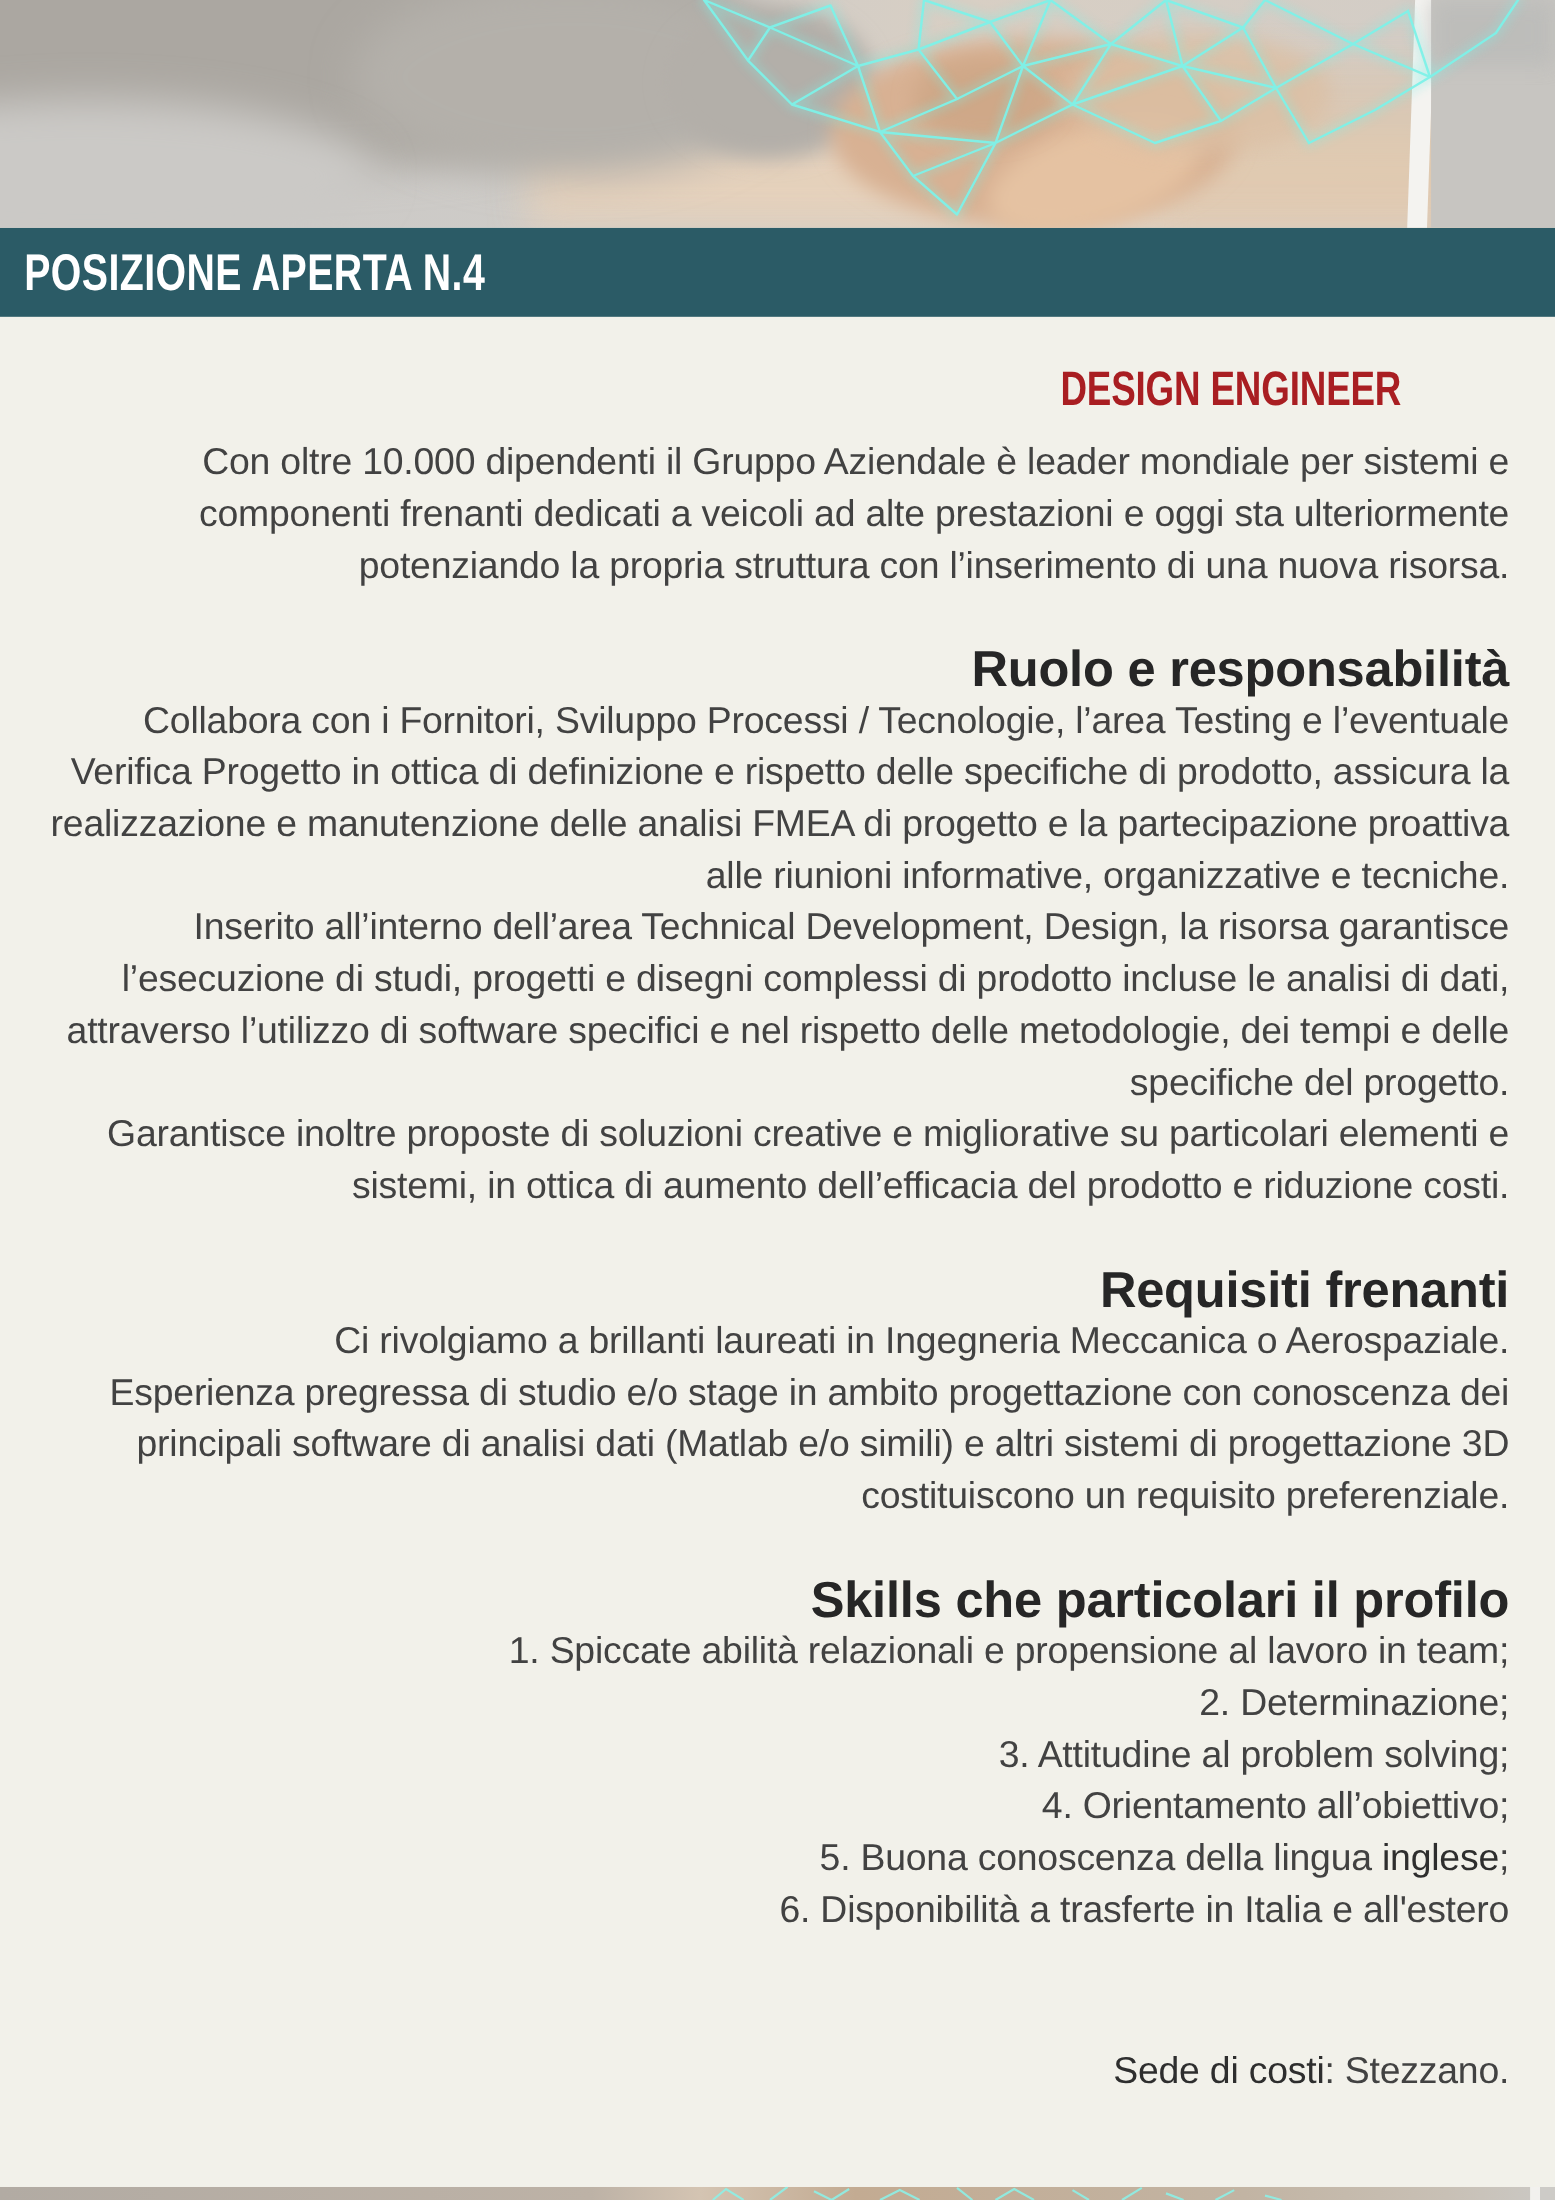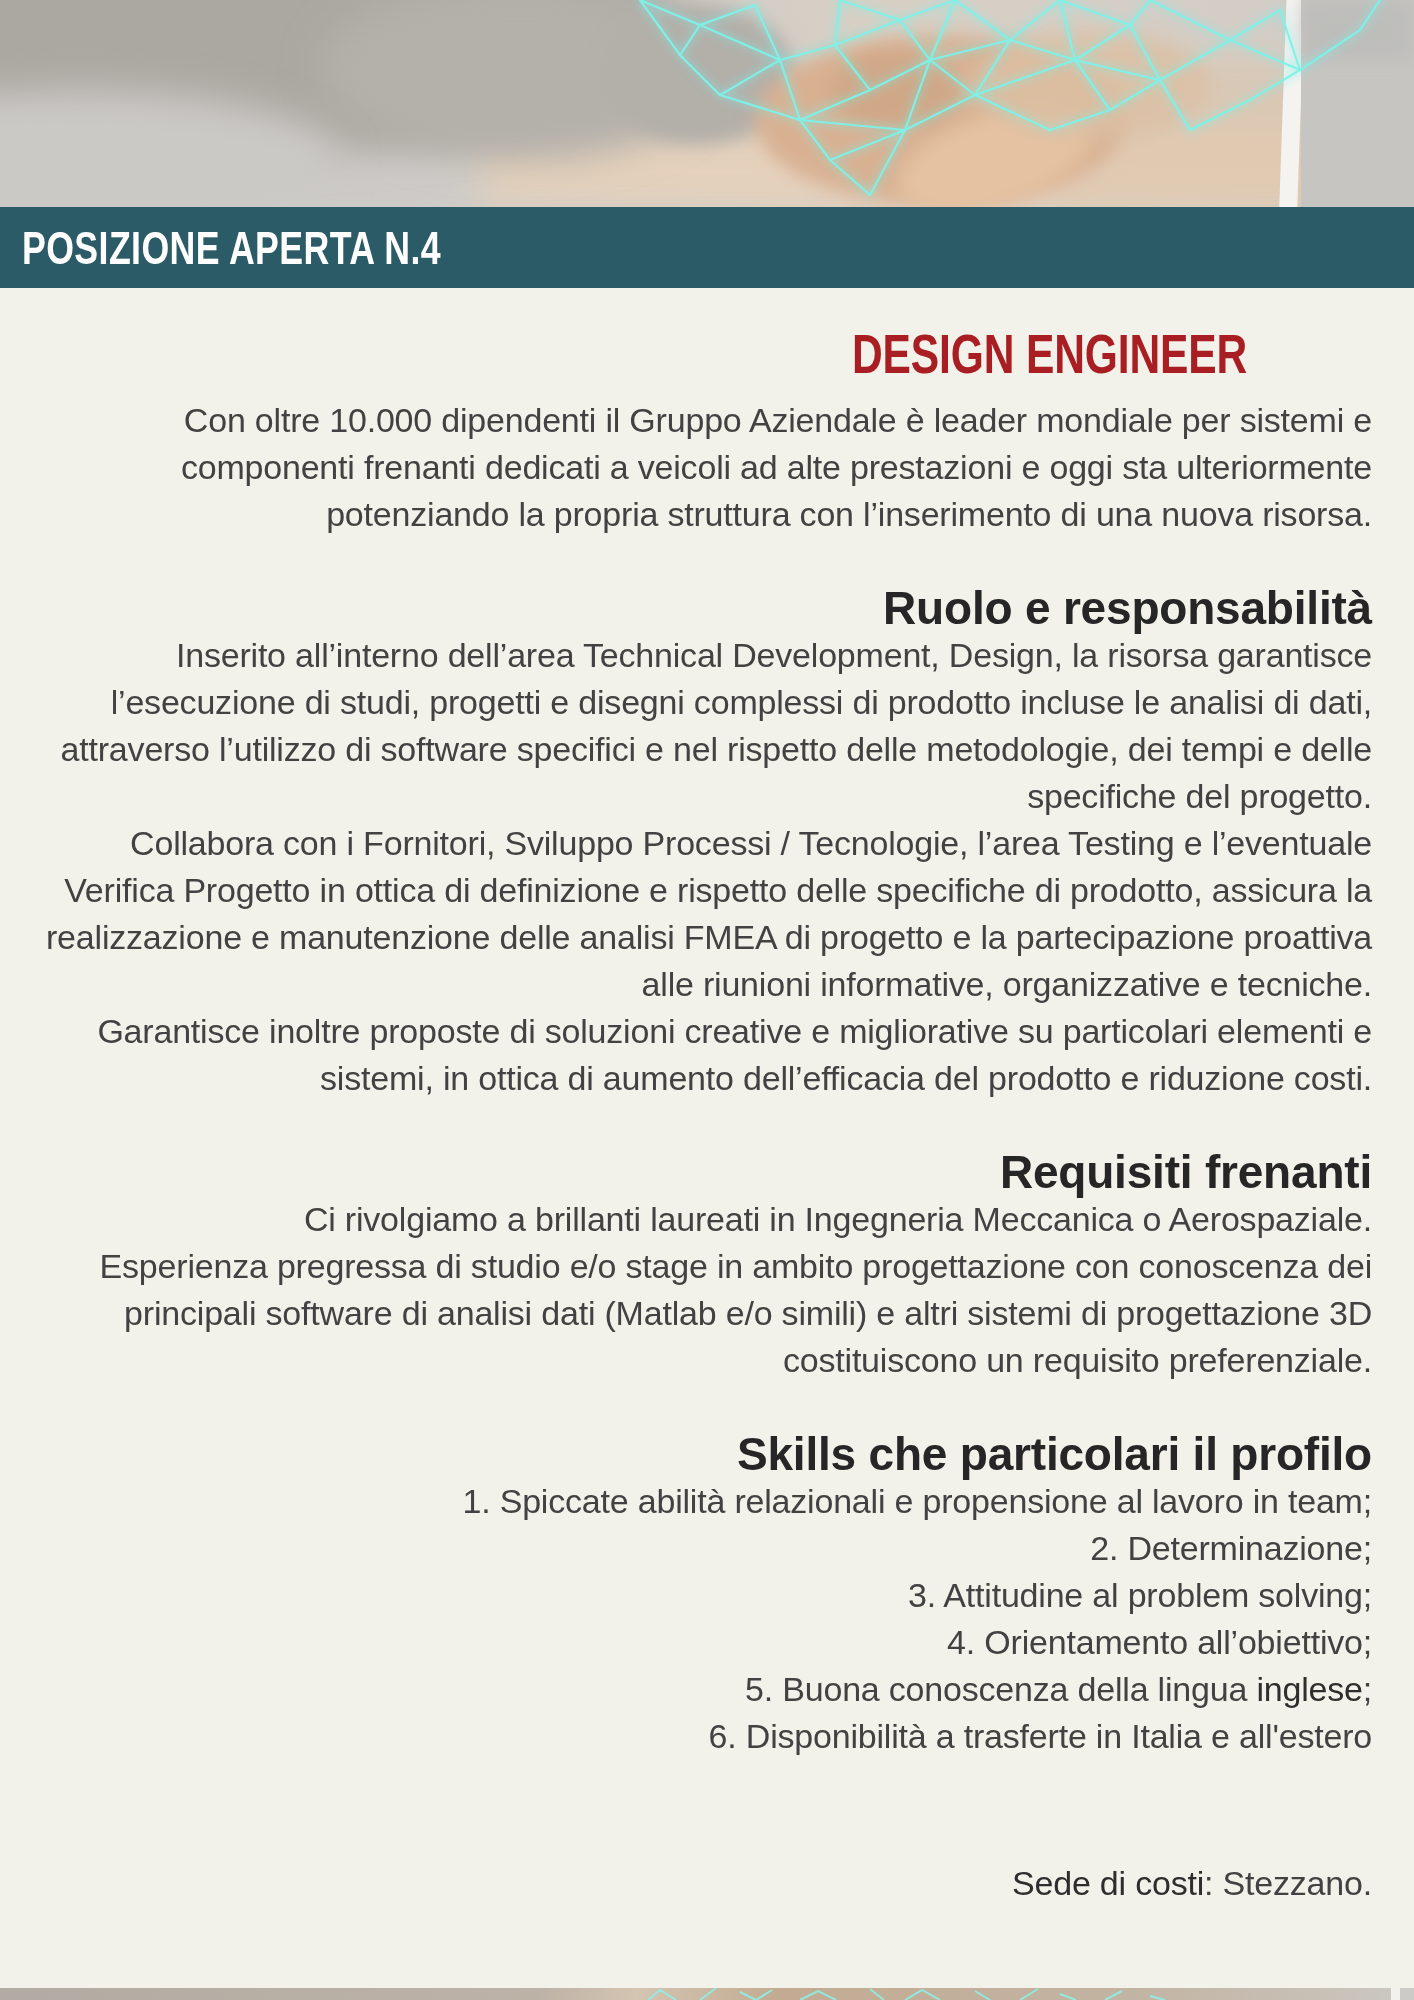--- a/index.html
+++ b/index.html
@@ -38,21 +38,21 @@
   .condensed{display:inline-block;transform:scaleX(0.76);transform-origin:0 50%;}
   
   .content{
     padding:0 42px 0 22px;
     font-size:34px;line-height:47px;
     color:var(--text);
     letter-spacing:-0.2px;
   }
   .title{
     margin:36px 0 14px -8px;
-    font-size:56px;line-height:59px;font-weight:700;
+    font-size:44px;line-height:59px;font-weight:700;
     color:var(--red);
     white-space:nowrap;
   }
   .content p{margin:0;}
   .content h2{
     font-size:46px;line-height:47px;font-weight:700;
     color:var(--heading);
     margin:47px 0 0 0;
   }
   .b{font-weight:400;color:#2e2e2e;}
@@ -121,22 +121,22 @@
 
   <div class="content">
 
     <div class="title">
       <span class="condensed">DESIGN ENGINEER</span>
     </div>
 
     <p>Con oltre 10.000 dipendenti il Gruppo Aziendale è leader mondiale per sistemi e componenti frenanti dedicati a veicoli ad alte prestazioni e oggi sta ulteriormente potenziando la propria struttura con l’inserimento di una nuova risorsa.</p>
 
     <h2>Ruolo e responsabilità</h2>
+    <p>Collabora con i Fornitori, Sviluppo Processi / Tecnologie, l’area Testing e l’eventuale Verifica Progetto in ottica di definizione e rispetto delle specifiche di prodotto, assicura la realizzazione e manutenzione delle analisi FMEA di progetto e la partecipazione proattiva alle riunioni informative, organizzative e tecniche.</p>
     <p>Inserito all’interno dell’area Technical Development, Design, la risorsa garantisce l’esecuzione di studi, progetti e disegni complessi di prodotto incluse le analisi di dati, attraverso l’utilizzo di software specifici e nel rispetto delle metodologie, dei tempi e delle specifiche del progetto.</p>
-    <p>Collabora con i Fornitori, Sviluppo Processi / Tecnologie, l’area Testing e l’eventuale Verifica Progetto in ottica di definizione e rispetto delle specifiche di prodotto, assicura la realizzazione e manutenzione delle analisi FMEA di progetto e la partecipazione proattiva alle riunioni informative, organizzative e tecniche.</p>
     <p>Garantisce inoltre proposte di soluzioni creative e migliorative su particolari elementi e sistemi, in ottica di aumento dell’efficacia del prodotto e riduzione costi.</p>
 
     <h2>Requisiti frenanti</h2>
     <p>Ci rivolgiamo a brillanti laureati in Ingegneria Meccanica o Aerospaziale.</p>
     <p>Esperienza pregressa di studio e/o stage in ambito progettazione con conoscenza dei principali software di analisi dati (Matlab e/o simili) e altri sistemi di progettazione 3D costituiscono un requisito preferenziale.</p>
 
     <h2>Skills che particolari il profilo</h2>
     <div>
       <p><span>1. Spiccate abilità relazionali e propensione al lavoro in team;</span><span class="b"></span><span></span></p>
       <p><span>2. Determinazione;</span><span class="b"></span><span></span></p>

